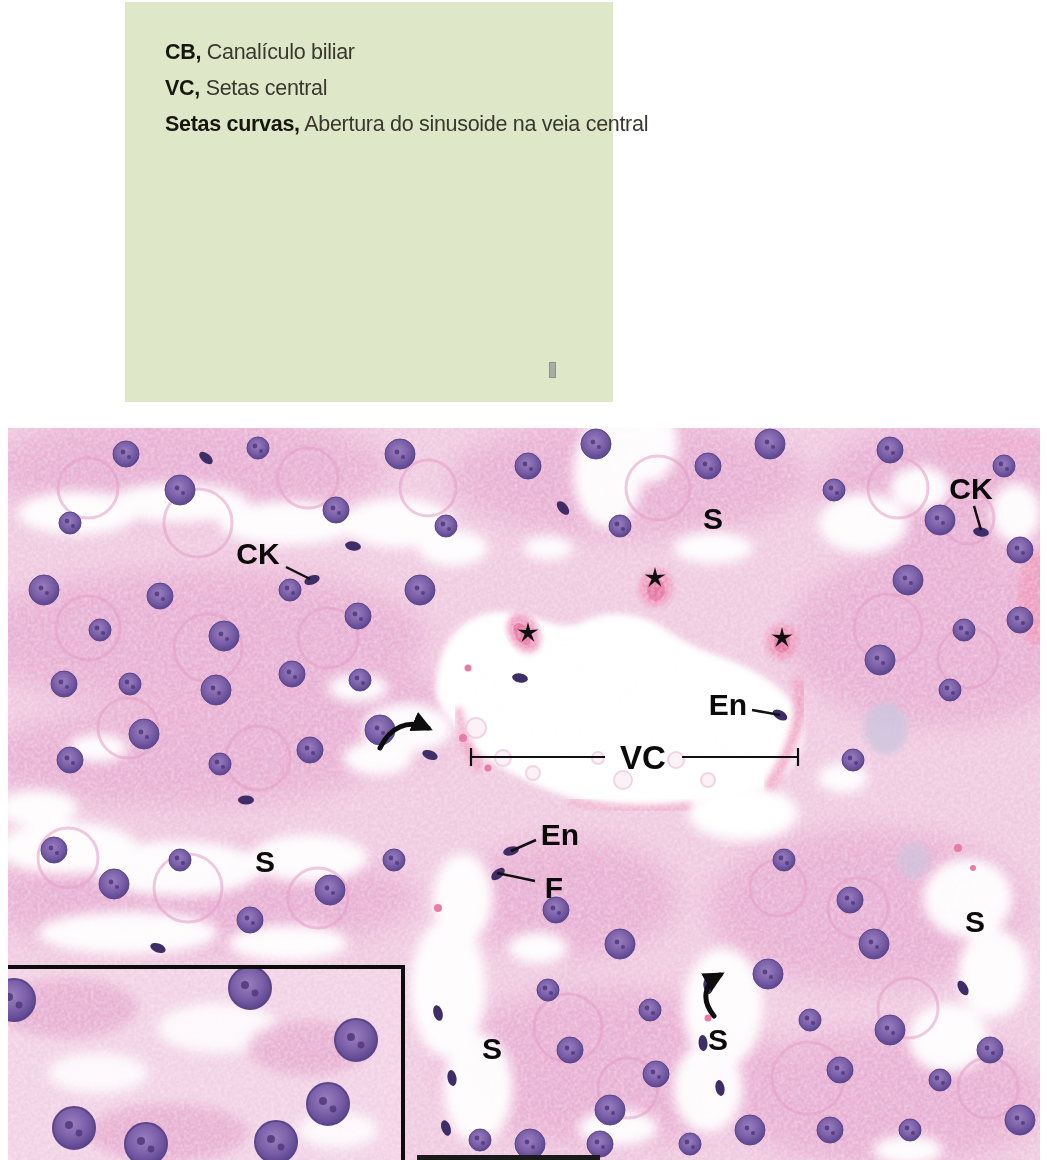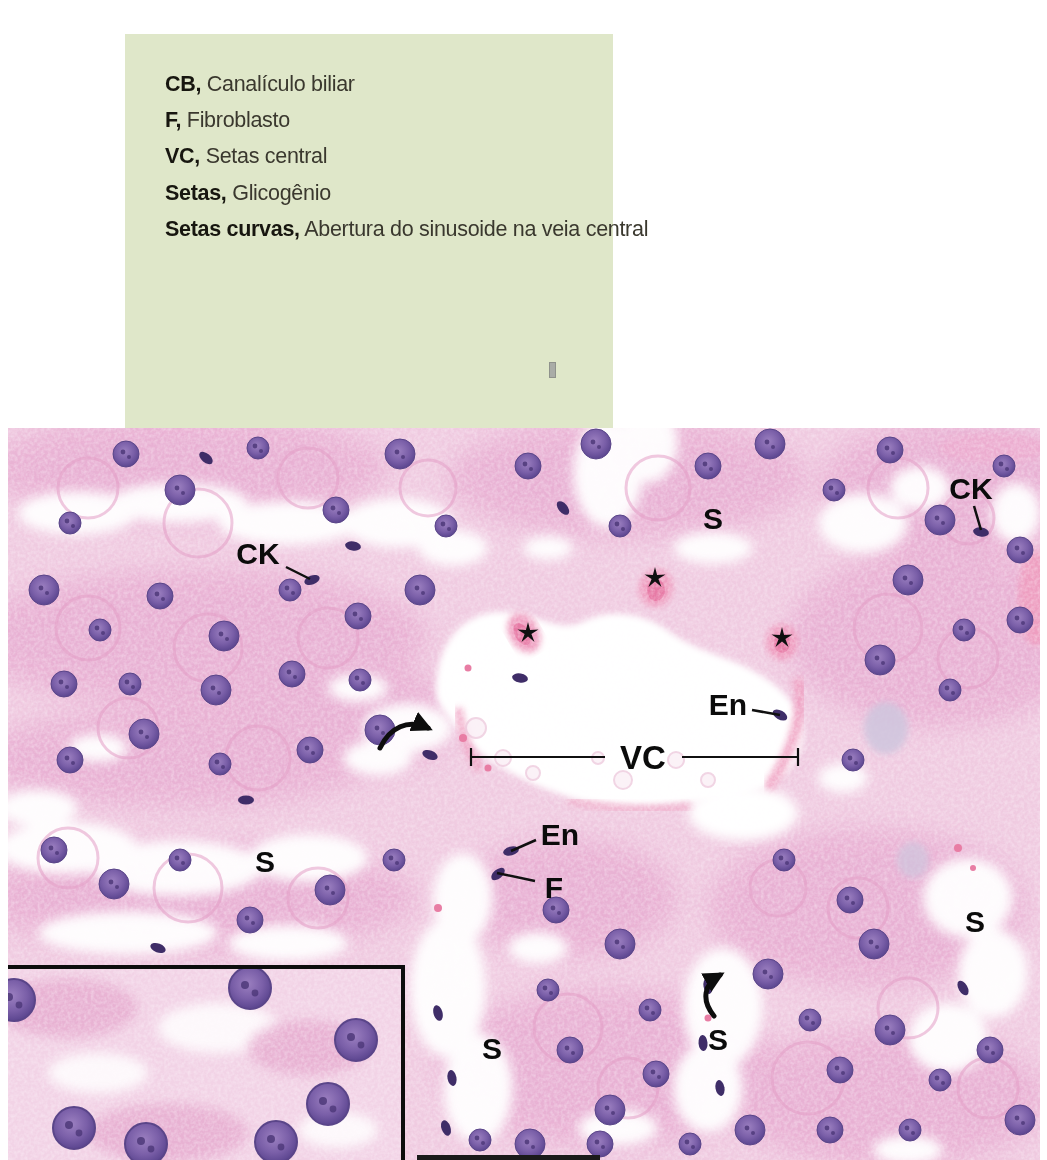--- a/index.html
+++ b/index.html
@@ -10,26 +10,24 @@
   .legend-box li{font-size:21.5px;line-height:36.2px;color:#3a382e;letter-spacing:-0.3px;white-space:nowrap;}
   .legend-box li b{color:#17160f;font-weight:bold;}
   .scan-artifact{position:absolute;left:549px;top:362px;width:7px;height:16px;background:#a9aca7;border:1px solid #8f928c;box-sizing:border-box;}
   .micro{position:absolute;left:8px;top:428px;width:1032px;height:732px;}
   .micro svg{display:block;width:100%;height:100%;}
   text.microlabel{font-family:"Liberation Sans",sans-serif;font-weight:bold;fill:#0b0b0b;}
 </style>
 </head>
 <body>
 
-<div class="legend-box" style="background: rgb(223, 231, 201); margin-top: 32px;">
+<div class="legend-box" style="background: rgb(223, 231, 201);">
   <ul>
       <li><b>CB,</b><span> Canalículo biliar</span></li>
-      <li><b>F,</b><span> Fibroblasto</span></li>
       <li><b>VC,</b><span> Setas central</span></li>
-      <li><b>Setas,</b><span> Glicogênio</span></li>
       <li><b>Setas curvas,</b><span> Abertura do sinusoide na veia central</span></li>
     </ul>
 </div>
 
 <div class="scan-artifact"></div>
 
 <div class="micro">
 <svg viewBox="0 0 1032 732" preserveAspectRatio="none">
   <defs>
     <filter id="b3">

